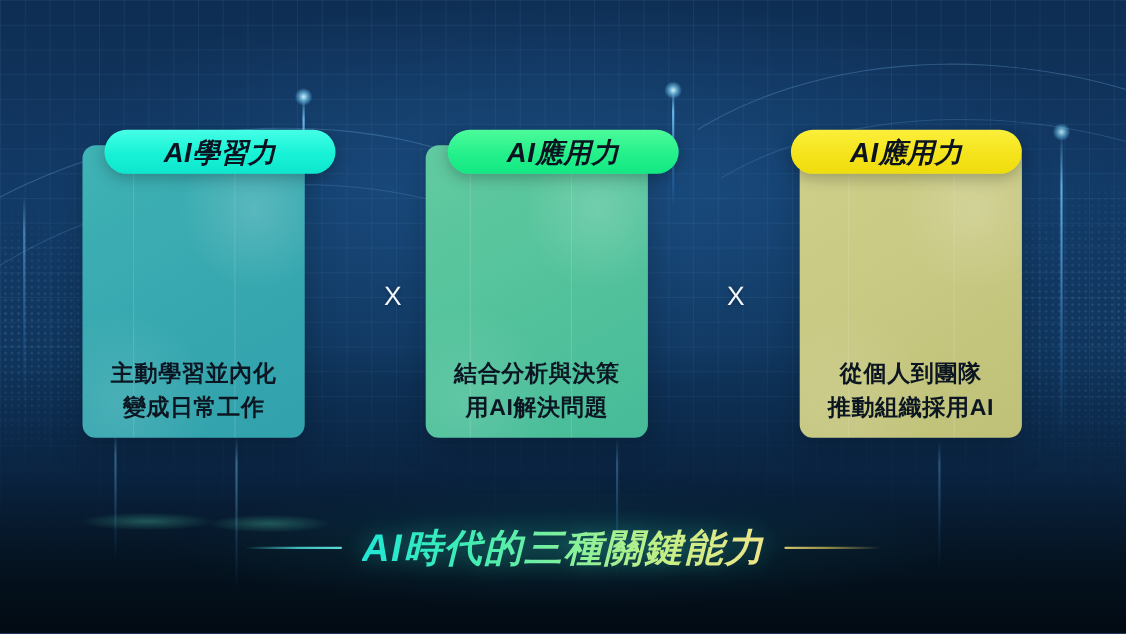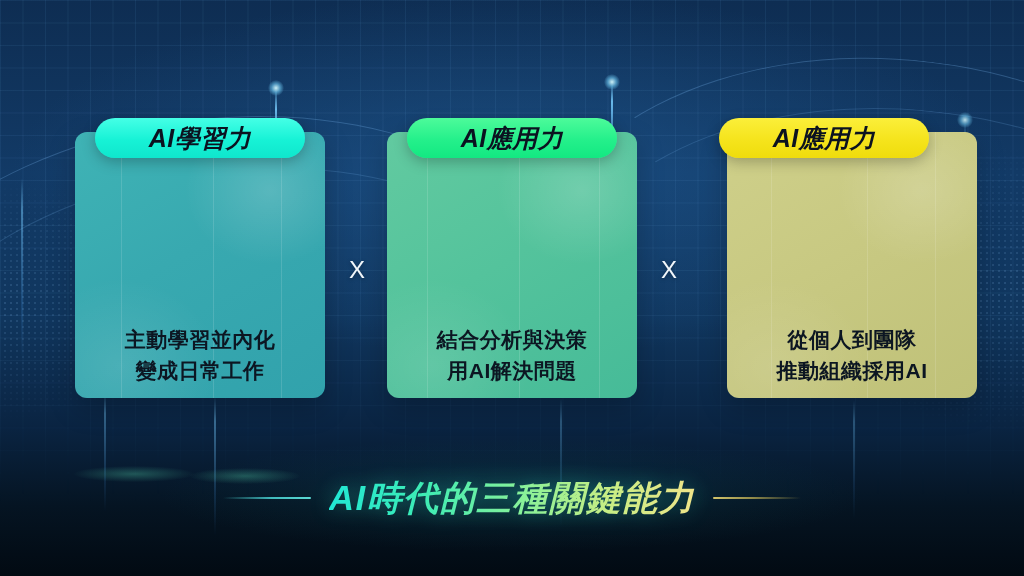--- a/index.html
+++ b/index.html
@@ -64,21 +64,21 @@
     position:absolute;left:0;right:0;top:430px;height:130px;
     background:radial-gradient(ellipse 46% 58% at 50% 50%, rgba(30,190,175,.20) 0%, rgba(20,120,130,.07) 45%, rgba(0,0,0,0) 75%);
   }
   .glowsm{position:absolute;height:16px;border-radius:50%;
     background:radial-gradient(ellipse, rgba(90,225,180,.30) 0%, rgba(40,160,150,0) 72%);}
 
   
   .cards{position:absolute;left:0;top:0;width:1024px;height:576px;}
 
   .card{
-    position:absolute;top:132px;width:250px;height:266px;
+    position:absolute;top:132px;width:202px;height:266px;
     border-radius:12px;overflow:hidden;
     box-shadow:0 10px 28px rgba(0,0,0,.22);
   }
   .card .sheen{
     position:absolute;inset:0;
     background:
       radial-gradient(ellipse 55% 45% at 78% 22%, rgba(255,255,255,.16) 0%, rgba(255,255,255,0) 62%),
       radial-gradient(ellipse 60% 50% at 18% 88%, rgba(255,255,255,.10) 0%, rgba(255,255,255,0) 66%);
   }
   .card .vline{position:absolute;top:0;bottom:0;width:1px;background:rgba(255,255,255,.13);}

